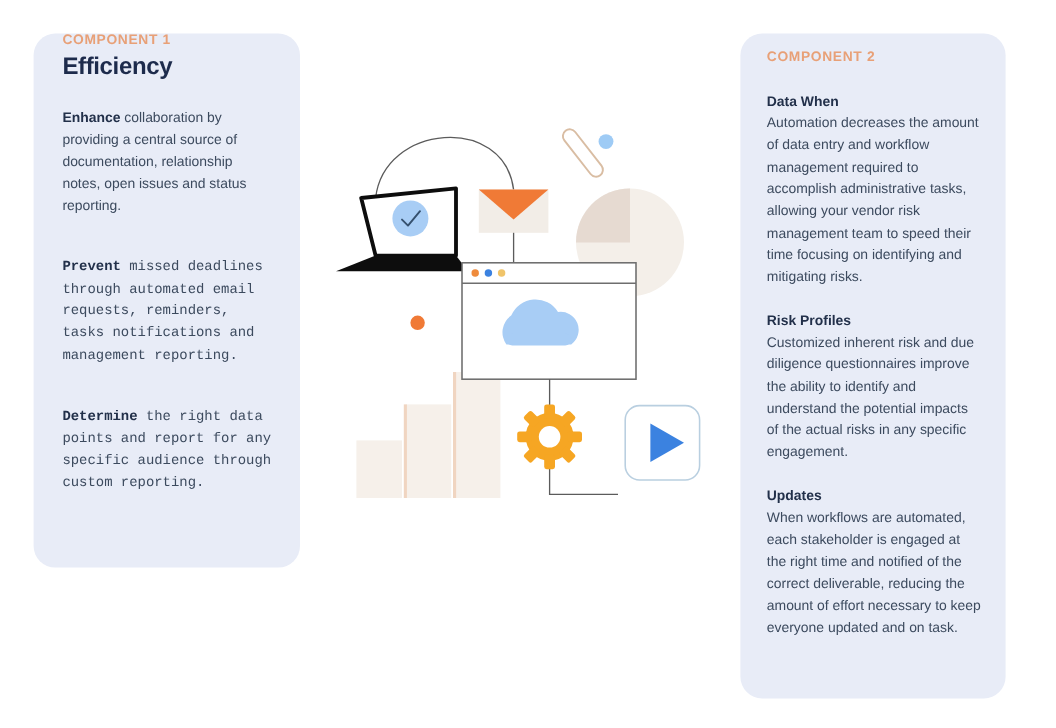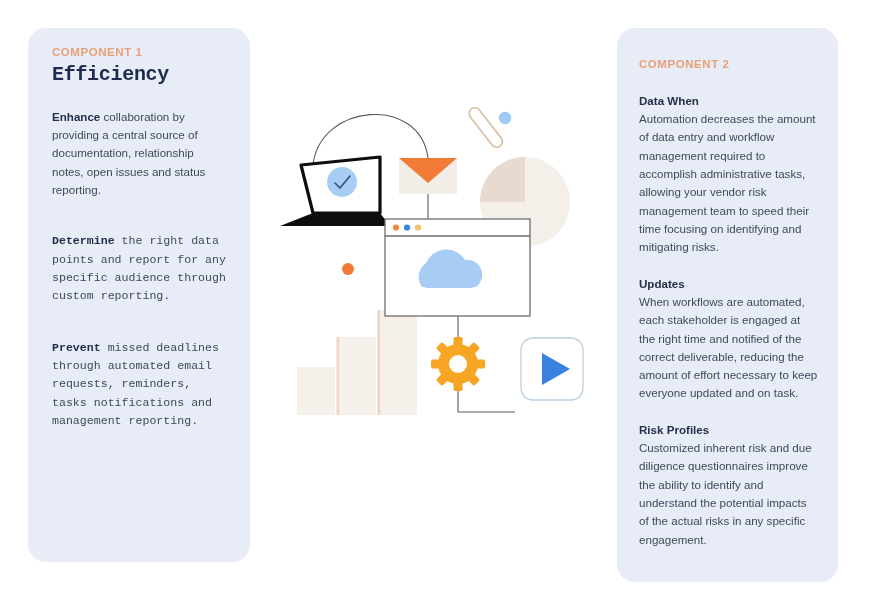--- a/index.html
+++ b/index.html
@@ -23,48 +23,47 @@
   .card {
     position: absolute;
     background: #e8ecf7;
     border-radius: 18px;
   }
 
   #card-left {
     left: 28px;
     top: 28px;
     width: 222px;
-    height: 534px;
-    padding: 18px 24px 0 24px;
+    height: 445px;
+    padding: 0 24px 0 24px;
   }
 
   #card-right {
     left: 617px;
     top: 28px;
     width: 221px;
     height: 554px;
-    padding: 30px 20px 0 22px;
+    padding: 14px 20px 0 22px;
   }
 
   .eyebrow {
     color: #e8a077;
     font-size: 11.5px;
     font-weight: bold;
     letter-spacing: 0.55px;
     line-height: 1.2;
   }
 
   .card-title {
     color: #1d2b4c;
     font-size: 20px;
     font-weight: bold;
     letter-spacing: -0.3px;
     line-height: 1.25;
     margin-top: 2px;
-    font-family: Liberation Mono, monospace;
   }
 
   .body-block {
     color: #3c4a5e;
     font-size: 11.6px;
     line-height: 1.58;
   }
 
   .body-block b,
   .body-block strong {
@@ -102,43 +101,43 @@
 
   <div class="card" id="card-left">
     <div class="eyebrow">COMPONENT 1</div>
     <div class="card-title">Efficiency</div>
 
     <div id="left-body">
       <p class="body-block">
         <b>Enhance</b><span> collaboration by providing a central source of documentation, relationship notes, open issues and status reporting.</span>
       </p>
       <p class="body-block">
-        <b>Determine</b><span> the right data points and report for any specific audience through custom reporting.</span>
+        <b>Prevent</b><span> missed deadlines through automated email requests, reminders, tasks notifications and management reporting.</span>
       </p>
       <p class="body-block">
-        <b>Prevent</b><span> missed deadlines through automated email requests, reminders, tasks notifications and management reporting.</span>
+        <b>Determine</b><span> the right data points and report for any specific audience through custom reporting.</span>
       </p>
     </div>
   </div>
 
   <div class="card" id="card-right">
     <div class="eyebrow">COMPONENT 2</div>
 
     <div id="right-body">
       <div class="rb-group">
         <div class="sub-head">Data When</div>
         <div class="body-block">Automation decreases the amount of data entry and workflow management required to accomplish administrative tasks, allowing your vendor risk management team to speed their time focusing on identifying and mitigating risks.</div>
       </div>
       <div class="rb-group">
+        <div class="sub-head">Risk Profiles</div>
+        <div class="body-block">Customized inherent risk and due diligence questionnaires improve the ability to identify and understand the potential impacts of the actual risks in any specific engagement.</div>
+      </div>
+      <div class="rb-group">
         <div class="sub-head">Updates</div>
         <div class="body-block">When workflows are automated, each stakeholder is engaged at the right time and notified of the correct deliverable, reducing the amount of effort necessary to keep everyone updated and on task.</div>
-      </div>
-      <div class="rb-group">
-        <div class="sub-head">Risk Profiles</div>
-        <div class="body-block">Customized inherent risk and due diligence questionnaires improve the ability to identify and understand the potential impacts of the actual risks in any specific engagement.</div>
       </div>
     </div>
   </div>
 
   <div id="illustration">
     <svg width="310" height="330" viewBox="0 0 310 330" xmlns="http://www.w3.org/2000/svg">
 
       <g>
         <path d="M 33 70 C 40 8, 140 0, 148 63" fill="none" stroke="#5b5b5b" stroke-width="1.1"></path>
       </g>

